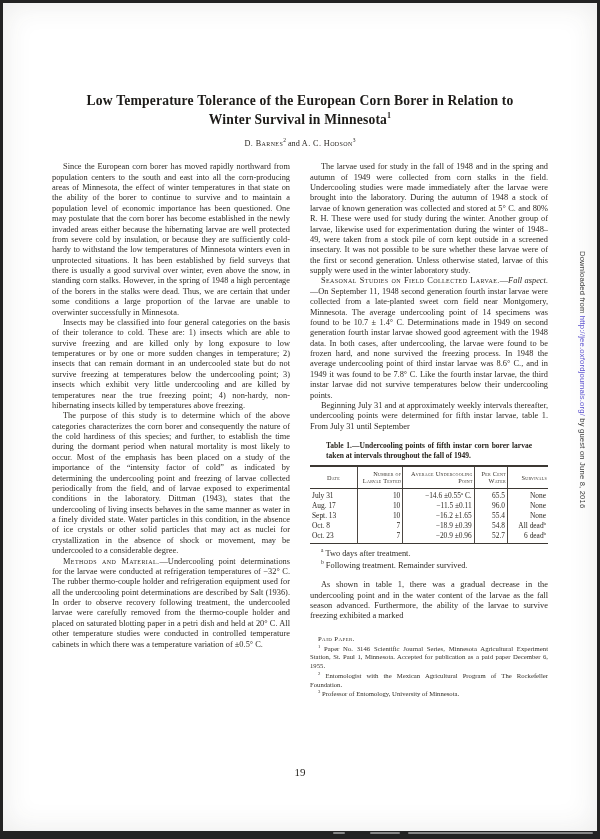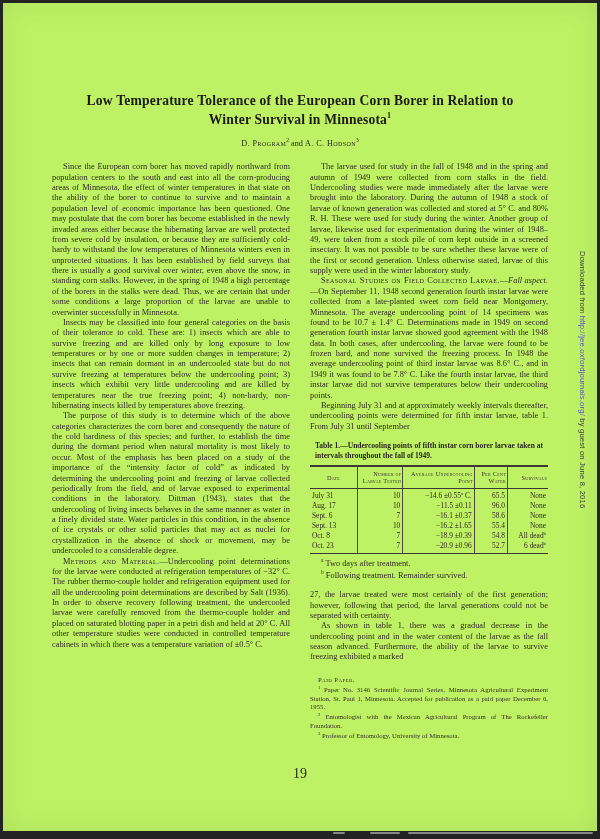--- a/index.html
+++ b/index.html
@@ -6,21 +6,21 @@
   html,body { width:600px; height:839px; }
   body {
     background:#232323;
     font-family:"Liberation Serif", serif;
     position:relative;
     overflow:hidden;
   }
   .page {
     position:absolute;
     left:3px; top:3px; width:594px; height:828px;
-    background:#bef264;
+    background:#ffffff;
     box-shadow: inset 0 0 30px rgba(60,55,45,0.10);
     color:#2b2823;
   }
   
   .title-block { margin-top:88px; text-align:center; padding:0 72px; }
   .title {
     font-size:13.6px; font-weight:bold; line-height:1.42; color:#1d1b18;
     letter-spacing:0.2px;
   }
   .title sup { font-size:8px; }
@@ -36,21 +36,21 @@
   .col p {
     font-size:8.35px; line-height:1.245; text-align:justify;
     text-indent:11px; color:#2e2a24;
   }
   .col p.no-indent { text-indent:0; }
   .col p sup { font-size:5.5px; }
   .ital { font-style:italic; }
   
   .tbl-caption {
     font-size:7.5px; font-weight:bold; line-height:1.3;
-    margin:9px 5px 4px; text-align:justify; color:#2a2620;
+    margin:9px 16px 4px; text-align:justify; color:#2a2620;
   }
   table.data {
     width:100%; border-collapse:collapse; table-layout:fixed;
     border-top:2px solid #3c3833; border-bottom:1px solid #3c3833;
     margin-bottom:3px;
   }
   table.data th {
     font-size:6.3px; font-weight:normal; font-variant:small-caps;
     letter-spacing:0.3px; text-align:center; vertical-align:middle;
     padding:3px 1px; line-height:1.25; color:#353029;
@@ -74,21 +74,21 @@
   
   .fn-block { margin-top:13px; }
   .fn-block p {
     font-size:6.7px; line-height:1.3; text-indent:8px; text-align:justify;
     color:#332f28;
   }
   .fn-block p sup { font-size:4.6px; }
   
   .page-num {
     position:absolute; left:0; right:0; top:763px;
-    text-align:center; font-size:14px; color:#2b2823;
+    text-align:center; font-size:11px; color:#2b2823;
   }
   
   .watermark {
     position:absolute; top:248px; right:10px; height:352px;
     writing-mode:vertical-rl; text-orientation:mixed;
     font-family:"Liberation Sans", sans-serif;
     font-size:7.6px; letter-spacing:0.2px; color:#3a3a3a;
     white-space:nowrap;
   }
   .watermark .link { color:#5a4fcf; }
@@ -98,21 +98,21 @@
   .artifact.a2 { left:370px; top:832px; width:30px; }
   .artifact.a3 { left:408px; top:832px; width:185px; }
 </style>
 </head>
 <body>
 
 <div class="page">
 
   <div class="title-block">
     <div class="title"><span>Low Temperature Tolerance of the European Corn Borer in Relation to Winter Survival in Minnesota</span><sup>1</sup></div>
-    <div class="authors"><span class="sc">D. Program</span><sup>2</sup><span> and </span><span class="sc">A. C. Hodson</span><sup>3</sup></div>
+    <div class="authors"><span class="sc">D. Barnes</span><sup>2</sup><span> and </span><span class="sc">A. C. Hodson</span><sup>3</sup></div>
   </div>
 
   <div class="columns">
 
     <div class="col">
       <p>Since the European corn borer has moved rapidly northward from population centers to the south and east into all the corn-producing areas of Minnesota, the effect of winter temperatures in that state on the ability of the borer to continue to survive and to maintain a population level of economic importance has been questioned. One may postulate that the corn borer has become established in the newly invaded areas either because the hibernating larvae are well protected from severe cold by insulation, or because they are sufficiently cold-hardy to withstand the low temperatures of Minnesota winters even in unprotected situations. It has been established by field surveys that there is usually a good survival over winter, even above the snow, in standing corn stalks. However, in the spring of 1948 a high percentage of the borers in the stalks were dead. Thus, we are certain that under some conditions a large proportion of the larvae are unable to overwinter successfully in Minnesota.</p>
       <p>Insects may be classified into four general categories on the basis of their tolerance to cold. These are: 1) insects which are able to survive freezing and are killed only by long exposure to low temperatures or by one or more sudden changes in temperature; 2) insects that can remain dormant in an undercooled state but do not survive freezing at temperatures below the undercooling point; 3) insects which exhibit very little undercooling and are killed by temperatures near the true freezing point; 4) non-hardy, non-hibernating insects killed by temperatures above freezing.</p>
       <p>The purpose of this study is to determine which of the above categories characterizes the corn borer and consequently the nature of the cold hardiness of this species; and further, to establish the time during the dormant period when natural mortality is most likely to occur. Most of the emphasis has been placed on a study of the importance of the “intensity factor of cold” as indicated by determining the undercooling point and freezing of larvae collected periodically from the field, and of larvae exposed to experimental conditions in the laboratory. Dittman (1943), states that the undercooling of living insects behaves in the same manner as water in a finely divided state. Water particles in this condition, in the absence of ice crystals or other solid particles that may act as nuclei for crystallization in the absence of shock or movement, may be undercooled to a considerable degree.</p>
       <p><span class="sc">Methods and Material.</span><span>—Undercooling point determinations for the larvae were conducted at refrigeration temperatures of −32° C. The rubber thermo-couple holder and refrigeration equipment used for all the undercooling point determinations are described by Salt (1936). In order to observe recovery following treatment, the undercooled larvae were carefully removed from the thermo-couple holder and placed on saturated blotting paper in a petri dish and held at 20° C. All other temperature studies were conducted in controlled temperature cabinets in which there was a temperature variation of ±0.5° C.</span></p>
     </div>
@@ -149,27 +149,20 @@
             <td class="surv"><span>None</span><sup></sup></td>
           </tr>
           <tr>
             <td class="date">Aug. 17</td>
             <td class="c">10</td>
             <td class="ucp"><span>−11.5  ±0.11</span><sup></sup><span></span></td>
             <td class="c">96.0</td>
             <td class="surv"><span>None</span><sup></sup></td>
           </tr>
           <tr>
-            <td class="date">Sept. 6</td>
-            <td class="c">7</td>
-            <td class="ucp"><span>−16.1  ±0.37</span><sup></sup><span></span></td>
-            <td class="c">58.6</td>
-            <td class="surv"><span>None</span><sup></sup></td>
-          </tr>
-          <tr>
             <td class="date">Sept. 13</td>
             <td class="c">10</td>
             <td class="ucp"><span>−16.2  ±1.65</span><sup></sup><span></span></td>
             <td class="c">55.4</td>
             <td class="surv"><span>None</span><sup></sup></td>
           </tr>
           <tr>
             <td class="date">Oct. 8</td>
             <td class="c">7</td>
             <td class="ucp"><span>−18.9  ±0.39</span><sup></sup><span></span></td>
@@ -183,21 +176,20 @@
             <td class="c">52.7</td>
             <td class="surv"><span>6 dead</span><sup>b</sup></td>
           </tr>
         </tbody>
       </table>
       <div class="tbl-fn-block">
         <p class="tbl-fn"><sup>a</sup> <span>Two days after treatment.</span></p>
         <p class="tbl-fn"><sup>b</sup> <span>Following treatment. Remainder survived.</span></p>
       </div>
 
-      <p class="no-indent">27, the larvae treated were most certainly of the first generation; however, following that period, the larval generations could not be separated with certainty.</p>
       <p>As shown in table 1, there was a gradual decrease in the undercooling point and in the water content of the larvae as the fall season advanced. Furthermore, the ability of the larvae to survive freezing exhibited a marked</p>
 
       <div class="fn-block">
         <p class="sc">Paid Paper.</p>
         <p><sup>1</sup> <span>Paper No. 3146 Scientific Journal Series, Minnesota Agricultural Experiment Station, St. Paul 1, Minnesota. Accepted for publication as a paid paper December 6, 1955.</span></p>
         <p><sup>2</sup> <span>Entomologist with the Mexican Agricultural Program of The Rockefeller Foundation.</span></p>
         <p><sup>3</sup> <span>Professor of Entomology, University of Minnesota.</span></p>
       </div>
     </div>
   </div>

